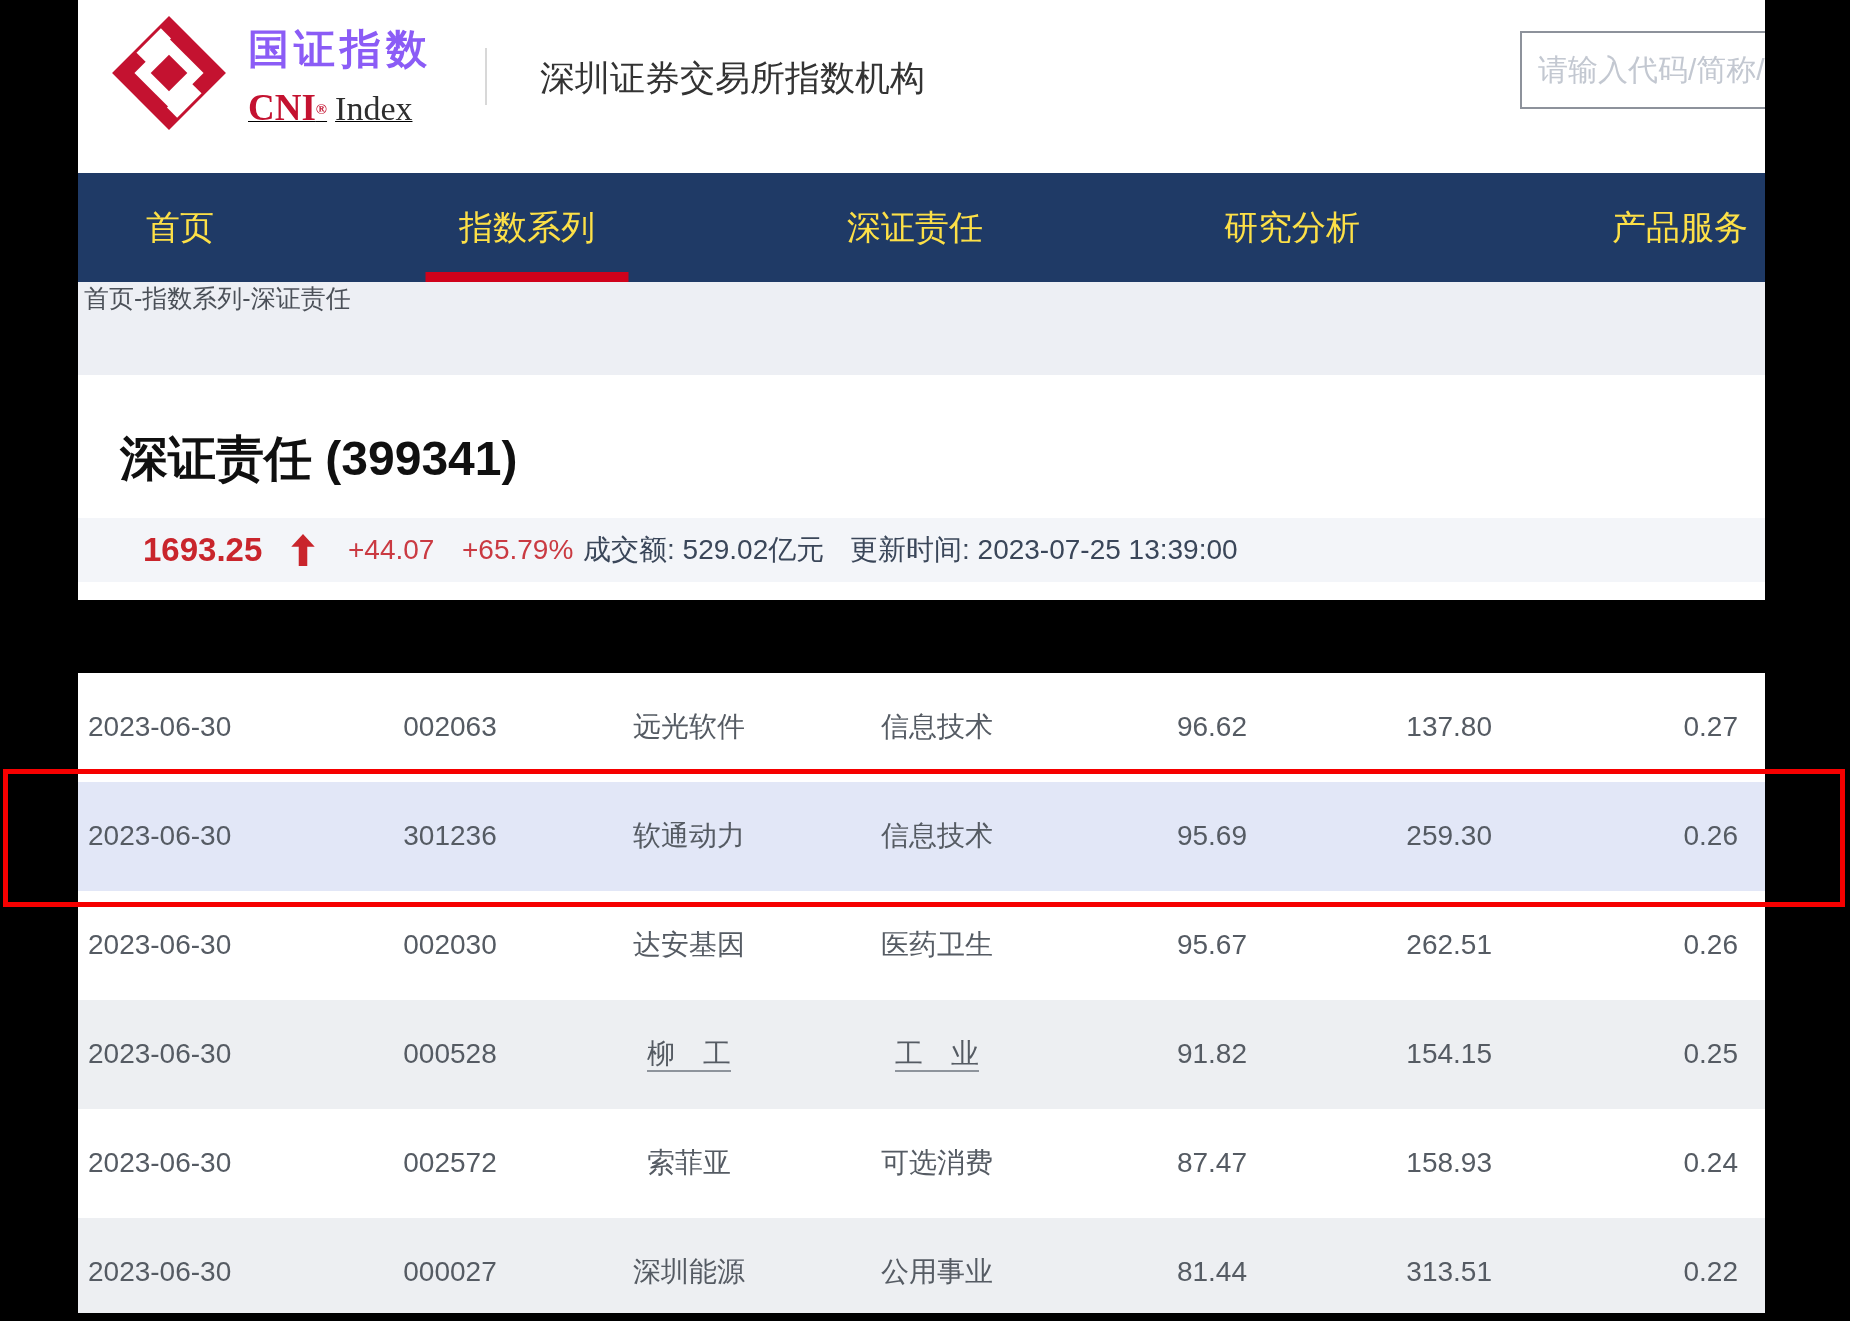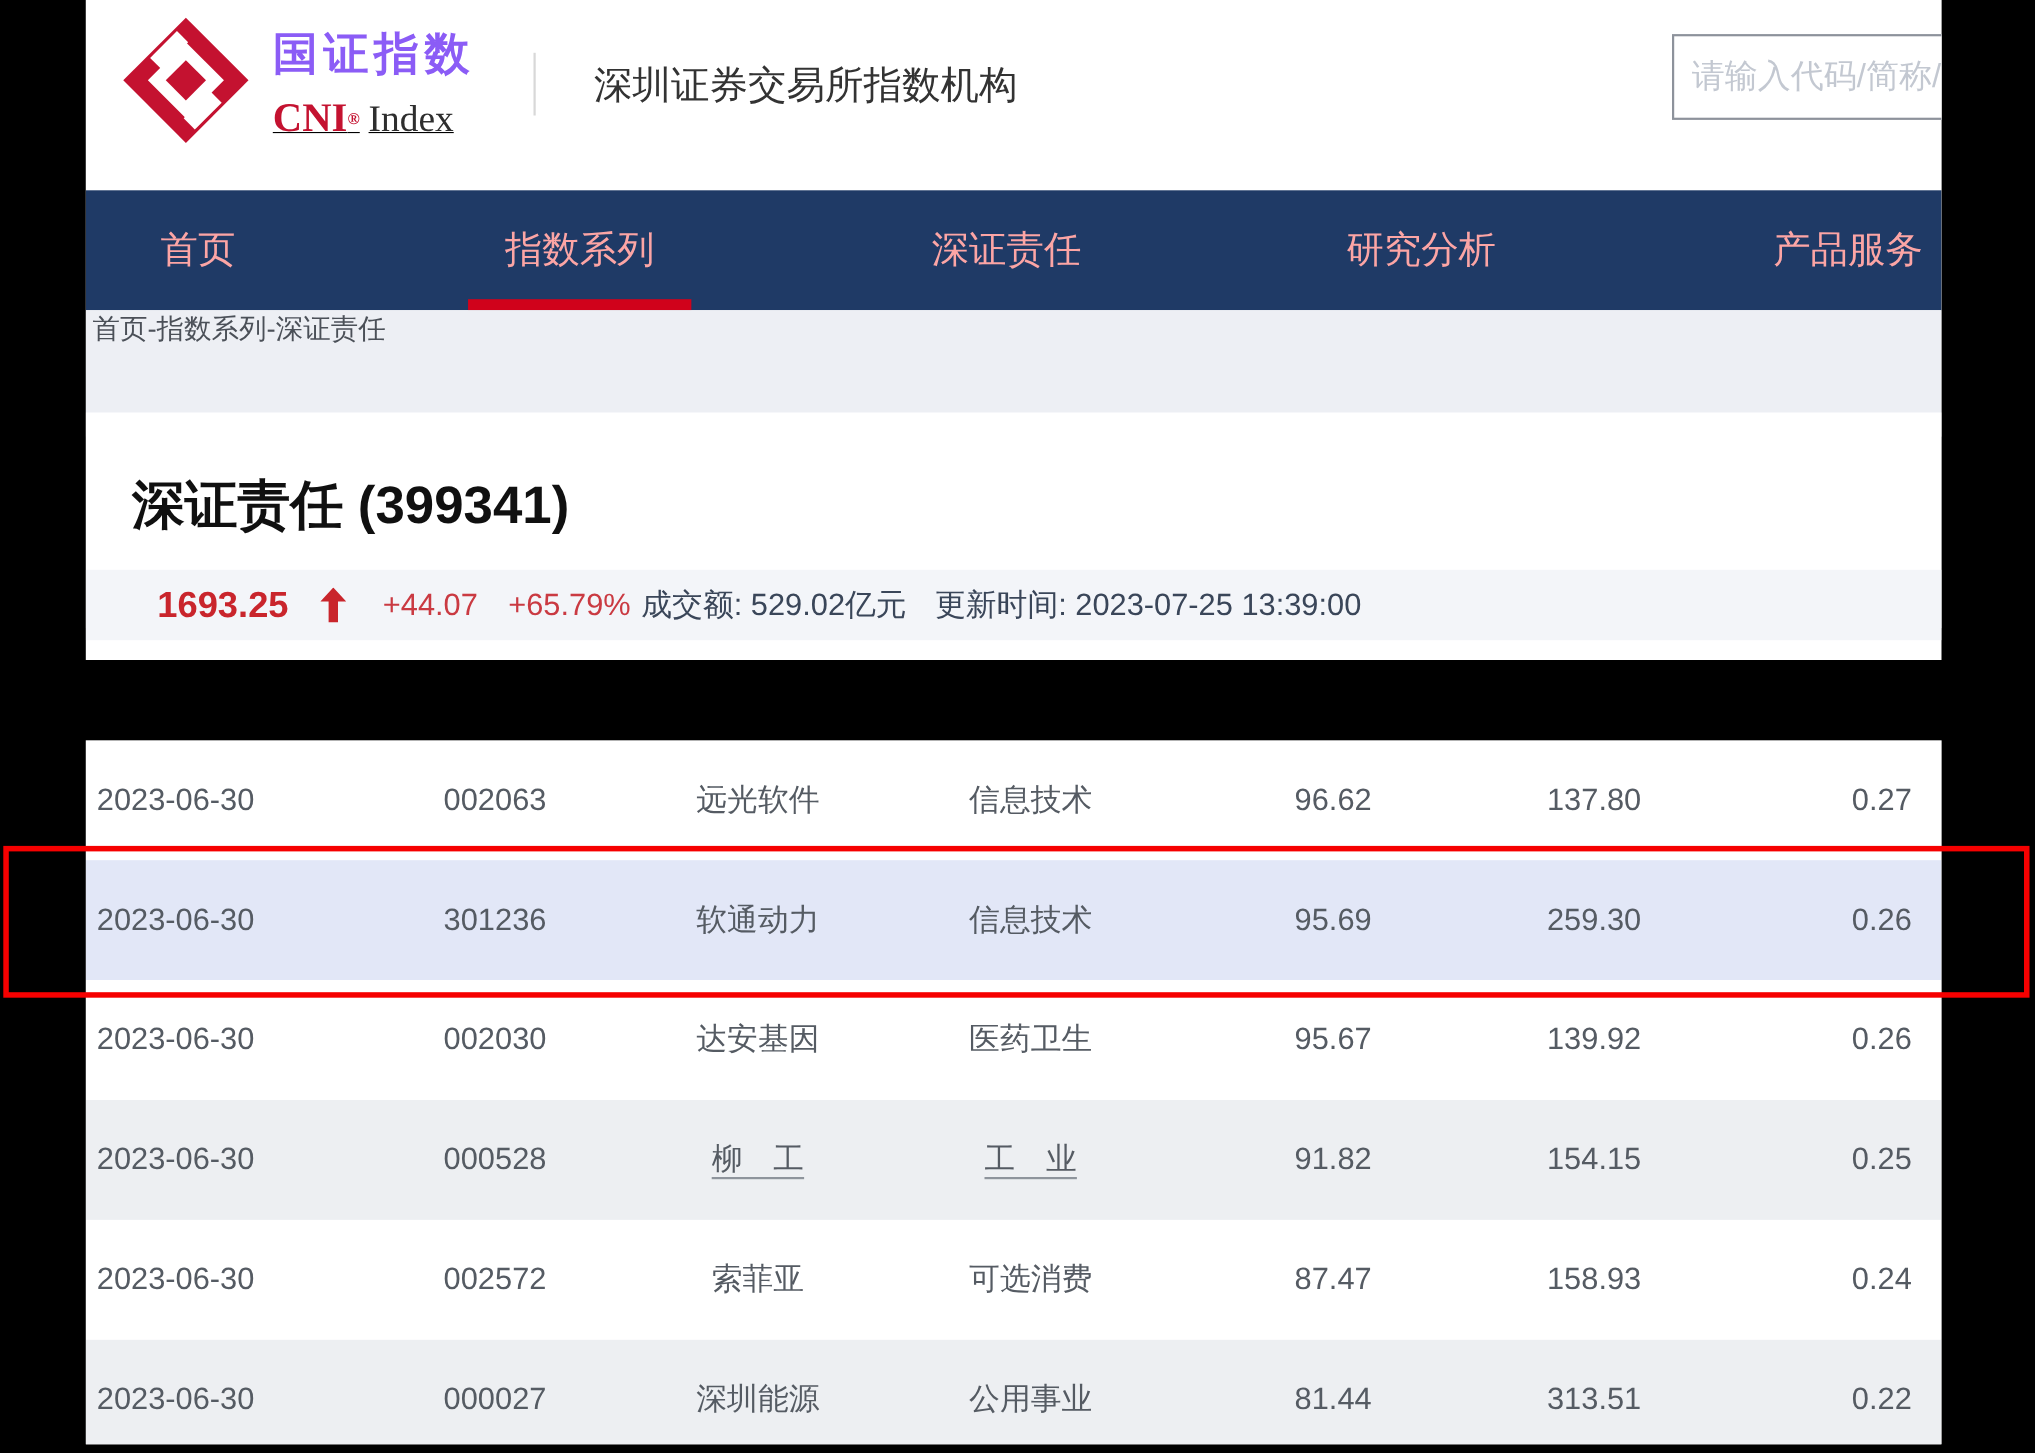--- a/index.html
+++ b/index.html
@@ -36,21 +36,21 @@
   .search-input{
     position:absolute;left:1442px;top:31px;width:330px;height:78px;
     box-sizing:border-box;border:2px solid #8d929b;background:#fff;
     font-size:30px;color:#333;padding:0 16px;outline:none;border-radius:0;
   }
   .search-input::placeholder{color:#c3c8d1;opacity:1;}
   
   .nav{position:absolute;left:0;top:173px;width:1687px;height:109px;background:#1f3a66;}
   .nav-item{
     position:absolute;top:0;height:109px;line-height:109px;transform:translateX(-50%);
-    color:#fca5a5;font-size:34px;font-weight:500;white-space:nowrap;cursor:pointer;
+    color:#fde047;font-size:34px;font-weight:500;white-space:nowrap;cursor:pointer;
   }
   .nav-item .active-underline{
     position:absolute;left:50%;bottom:0;transform:translateX(-50%);
     width:203px;height:10px;background:#d0021b;
   }
   
   .breadcrumb-band{
     position:absolute;left:0;top:282px;width:1687px;height:115px;background:#edeff4;
     display:flex;align-items:flex-start;
   }
@@ -159,21 +159,21 @@
       <span class="cell c-n1">95.69</span>
       <span class="cell c-n2">259.30</span>
       <span class="cell c-n3">0.26</span>
     </div>
     <div class="row">
       <span class="cell c-date">2023-06-30</span>
       <span class="cell c-code">002030</span>
       <span class="cell c-name">达安基因</span>
       <span class="cell c-ind">医药卫生</span>
       <span class="cell c-n1">95.67</span>
-      <span class="cell c-n2">139.92</span>
+      <span class="cell c-n2">262.51</span>
       <span class="cell c-n3">0.26</span>
     </div>
     <div class="row stripe">
       <span class="cell c-date">2023-06-30</span>
       <span class="cell c-code">000528</span>
       <span class="cell c-name underlined">柳　工</span>
       <span class="cell c-ind underlined">工　业</span>
       <span class="cell c-n1">91.82</span>
       <span class="cell c-n2">154.15</span>
       <span class="cell c-n3">0.25</span>

